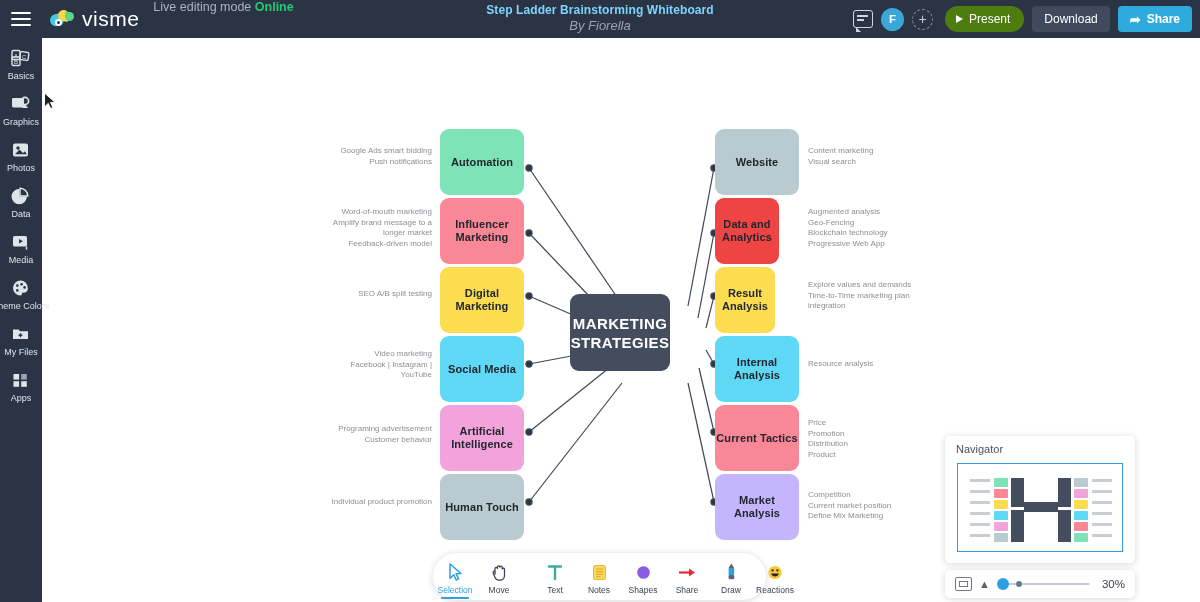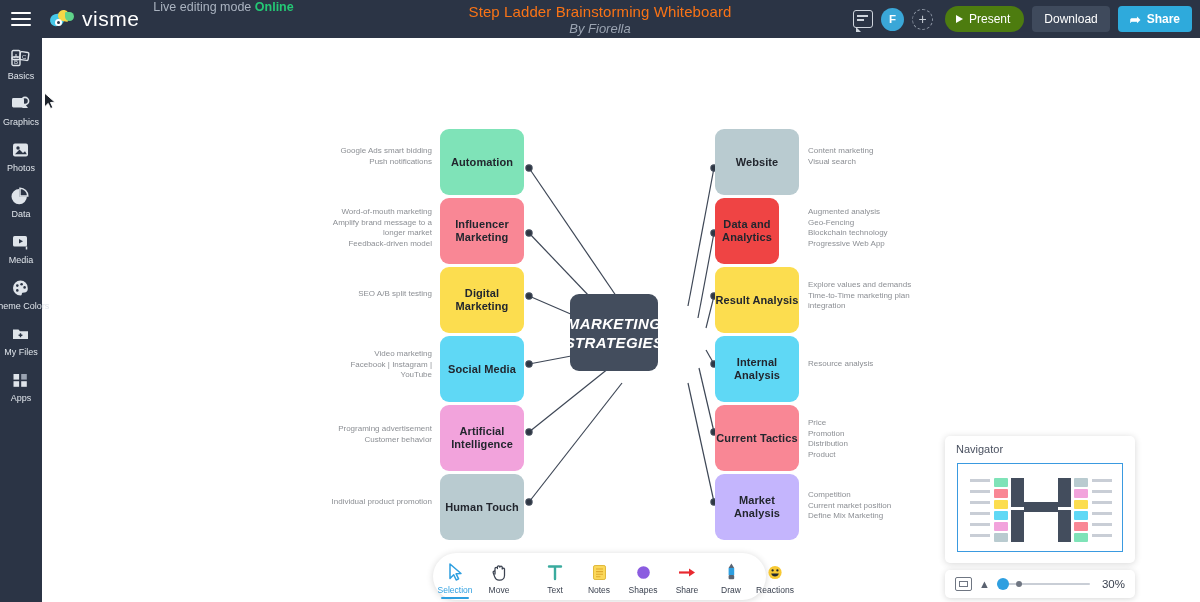--- a/index.html
+++ b/index.html
@@ -39,21 +39,21 @@
       background: #2b3445; border-radius: 50%; }
   .brand-text { color: #ffffff; font-size: 21px; letter-spacing: 0.5px; font-weight: 400; }
 
   .live-mode { margin-left: 14px; font-size: 12.5px; color: #aab3c0; }
   .live-mode b { color: #24c875; font-weight: 700; }
 
   .title-wrap {
     position: absolute; left: 0; right: 0; top: 3px;
     text-align: center; pointer-events: none;
   }
-  .doc-title { color: #f97316; font-size: 15px; font-weight: 400; letter-spacing: .1px; }
+  .doc-title { color: #7dd3fc; font-size: 12px; font-weight: 700; letter-spacing: .1px; }
   .doc-author { color: #9aa3b1; font-size: 13px; font-style: italic; margin-top: 1px; }
 
   .topright {
     position: absolute; right: 8px; top: 0; height: 38px;
     display: flex; align-items: center; gap: 8px;
   }
   .cmt-icon { width: 20px; height: 18px; position: relative; cursor: pointer; }
   .cmt-icon .bub { position: absolute; inset: 0; border: 1.6px solid #cfd5dd; border-radius: 3px; }
   .cmt-icon .ln1 { position: absolute; left: 4px; top: 5px; width: 11px; height: 1.6px; background: #cfd5dd; }
   .cmt-icon .ln2 { position: absolute; left: 4px; top: 9px; width: 7px; height: 1.6px; background: #cfd5dd; }
@@ -337,21 +337,21 @@
           <circle cx="672" cy="258" r="3.1"></circle>
         <line x1="672" y1="326" x2="664" y2="312"></line>
           <circle cx="672" cy="326" r="3.1"></circle>
         <line x1="672" y1="394" x2="657" y2="330"></line>
           <circle cx="672" cy="394" r="3.1"></circle>
         <line x1="672" y1="464" x2="646" y2="345"></line>
           <circle cx="672" cy="464" r="3.1"></circle>
       </g>
     </svg>
 
-    <div class="center-node" style="left:528px; top:256px; width:88px; height:77px;font-style:italic;">
+    <div class="center-node" style="left:528px; top:256px; width:100px; height:77px;">
       <span>MARKETING STRATEGIES</span>
     </div>
 
     <div class="node" style="left:398px; top:91px;  width:84px; height:66px; background:#7fe3b8;">
         <span>Automation</span>
       </div>
     <div class="node" style="left:398px; top:160px; width:84px; height:66px; background:#f98795;">
         <span>Influencer Marketing</span>
       </div>
     <div class="node" style="left:398px; top:229px; width:84px; height:66px; background:#fcdd4f;">
@@ -366,21 +366,21 @@
     <div class="node" style="left:398px; top:436px; width:84px; height:66px; background:#b9cbd0;">
         <span>Human Touch</span>
       </div>
 
     <div class="node" style="left:673px; top:91px;  width:84px; height:66px; background:#b9cbd0;">
         <span>Website</span>
       </div>
     <div class="node" style="left:673px; top:160px; width:64px; height:66px; background:#ef4444;">
         <span>Data and Analytics</span>
       </div>
-    <div class="node" style="left:673px; top:229px; width:84px; height:66px; background:#fcdd4f;">
+    <div class="node" style="left:673px; top:229px; width:60px; height:66px; background:#fcdd4f;">
         <span>Result Analysis</span>
       </div>
     <div class="node" style="left:673px; top:298px; width:84px; height:66px; background:#5fd8f5;">
         <span>Internal Analysis</span>
       </div>
     <div class="node" style="left:673px; top:367px; width:84px; height:66px; background:#f98795;">
         <span>Current Tactics</span>
       </div>
     <div class="node" style="left:673px; top:436px; width:84px; height:66px; background:#c4b5fd;">
         <span>Market Analysis</span>

